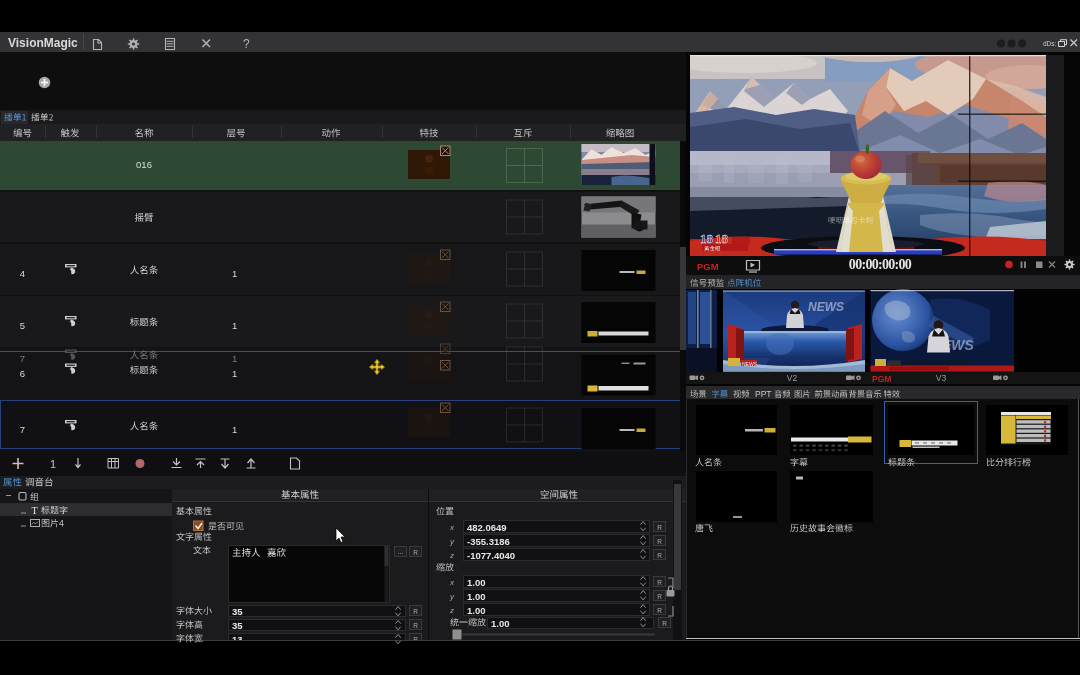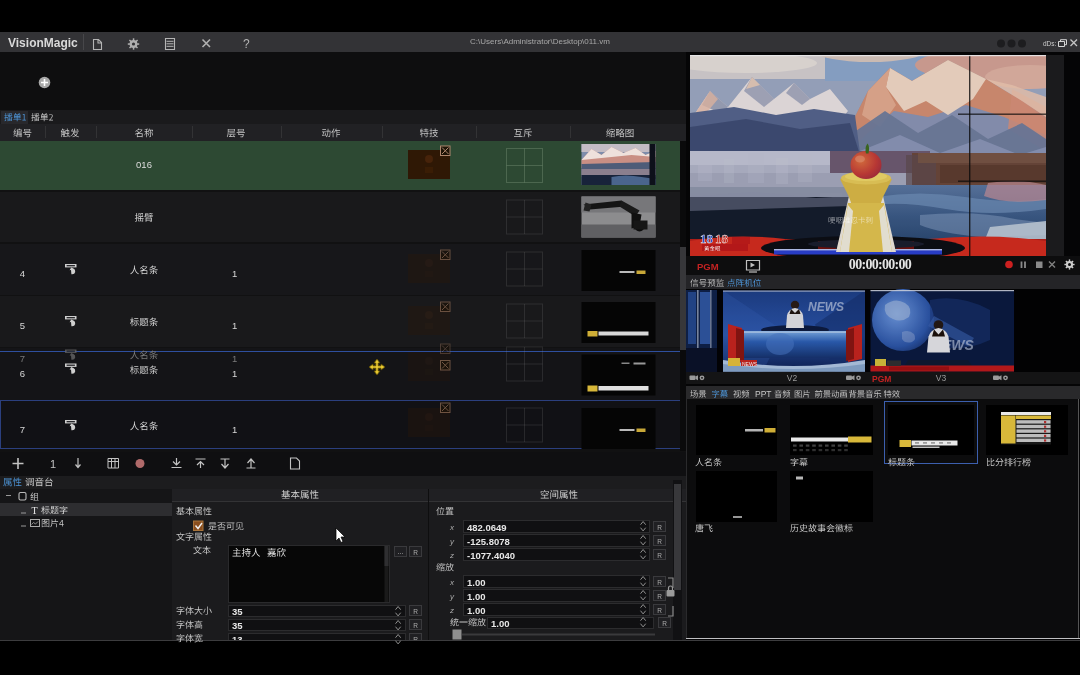--- a/index.html
+++ b/index.html
@@ -6,21 +6,20 @@
 #app{position:absolute;top:32px;left:0;width:1080px;height:609px;background:#111112;}
 #root div{box-sizing:border-box;}
 svg{position:absolute;top:0;left:0;}
 </style></head>
 <body>
 <div id="root">
 <div id="app"></div>
 <div style="position:absolute;left:0px;top:32px;width:1080px;height:20px;background:#333336;"></div>
     <div style="position:absolute;left:8px;top:35.5px;width:80px;height:14px;font-size:12px;font-weight:bold;color:#d9d9d9;">VisionMagic</div>
     <div style="position:absolute;left:83px;top:34px;width:1px;height:16px;background:#47474a;"></div>
-    <div style="position:absolute;left:0px;top:37px;width:1080px;height:10px;font-size:8px;color:#a8a8a8;text-align:center;">C:\Users\Administrator\Desktop\011.vm</div>
     <div style="position:absolute;left:0px;top:52px;width:686px;height:58px;background:#0e0e0f;"></div>
     <div style="position:absolute;left:0px;top:110px;width:686px;height:14px;background:#1a1a1c;"></div>
     <div style="position:absolute;left:1px;top:110.5px;width:27px;height:13.5px;background:#28282c;"></div>
     <div style="position:absolute;left:0px;top:124px;width:686px;height:16.5px;background:#212124;"></div>
     <div style="position:absolute;left:45px;top:126px;width:1px;height:12px;background:#333335;"></div>
     <div style="position:absolute;left:96px;top:126px;width:1px;height:12px;background:#333335;"></div>
     <div style="position:absolute;left:192px;top:126px;width:1px;height:12px;background:#333335;"></div>
     <div style="position:absolute;left:281px;top:126px;width:1px;height:12px;background:#333335;"></div>
     <div style="position:absolute;left:382px;top:126px;width:1px;height:12px;background:#333335;"></div>
     <div style="position:absolute;left:476px;top:126px;width:1px;height:12px;background:#333335;"></div>
@@ -64,21 +63,21 @@
     <div style="position:absolute;left:228px;top:618.5px;width:178px;height:12px;background:#101012;border:1px solid #2c2c2e;"></div>
     <div style="position:absolute;left:232px;top:620.0px;width:174px;height:10px;font-size:9.5px;font-weight:bold;color:#e8e8e8;">35</div>
     <div style="position:absolute;left:409px;top:619px;width:13px;height:11px;background:#202023;border:1px solid #3a3a3d;font-size:6.5px;color:#aaa;text-align:center;line-height:11px;">R</div>
     <div style="position:absolute;left:228px;top:632.5px;width:178px;height:9px;background:#101012;border:1px solid #2c2c2e;"></div>
     <div style="position:absolute;left:232px;top:634.0px;width:174px;height:7px;font-size:9.5px;font-weight:bold;color:#e8e8e8;">13</div>
     <div style="position:absolute;left:409px;top:633px;width:13px;height:11px;background:#202023;border:1px solid #3a3a3d;font-size:6.5px;color:#aaa;text-align:center;line-height:11px;">R</div>
     <div style="position:absolute;left:463px;top:520px;width:187px;height:12.5px;background:#101012;border:1px solid #2c2c2e;"></div>
     <div style="position:absolute;left:467px;top:521.5px;width:183px;height:10.5px;font-size:9.5px;font-weight:bold;color:#e8e8e8;">482.0649</div>
     <div style="position:absolute;left:653px;top:520.5px;width:13px;height:11px;background:#202023;border:1px solid #3a3a3d;font-size:6.5px;color:#aaa;text-align:center;line-height:11px;">R</div>
     <div style="position:absolute;left:463px;top:534px;width:187px;height:12.5px;background:#101012;border:1px solid #2c2c2e;"></div>
-    <div style="position:absolute;left:467px;top:535.5px;width:183px;height:10.5px;font-size:9.5px;font-weight:bold;color:#e8e8e8;">-125.8078</div>
+    <div style="position:absolute;left:467px;top:535.5px;width:183px;height:10.5px;font-size:9.5px;font-weight:bold;color:#e8e8e8;">-355.3186</div>
     <div style="position:absolute;left:653px;top:534.5px;width:13px;height:11px;background:#202023;border:1px solid #3a3a3d;font-size:6.5px;color:#aaa;text-align:center;line-height:11px;">R</div>
     <div style="position:absolute;left:463px;top:548px;width:187px;height:12.5px;background:#101012;border:1px solid #2c2c2e;"></div>
     <div style="position:absolute;left:467px;top:549.5px;width:183px;height:10.5px;font-size:9.5px;font-weight:bold;color:#e8e8e8;">-1077.4040</div>
     <div style="position:absolute;left:653px;top:548.5px;width:13px;height:11px;background:#202023;border:1px solid #3a3a3d;font-size:6.5px;color:#aaa;text-align:center;line-height:11px;">R</div>
     <div style="position:absolute;left:463px;top:575px;width:187px;height:12.5px;background:#101012;border:1px solid #2c2c2e;"></div>
     <div style="position:absolute;left:467px;top:576.5px;width:183px;height:10.5px;font-size:9.5px;font-weight:bold;color:#e8e8e8;">1.00</div>
     <div style="position:absolute;left:653px;top:575.5px;width:13px;height:11px;background:#202023;border:1px solid #3a3a3d;font-size:6.5px;color:#aaa;text-align:center;line-height:11px;">R</div>
     <div style="position:absolute;left:463px;top:589px;width:187px;height:12.5px;background:#101012;border:1px solid #2c2c2e;"></div>
     <div style="position:absolute;left:467px;top:590.5px;width:183px;height:10.5px;font-size:9.5px;font-weight:bold;color:#e8e8e8;">1.00</div>
     <div style="position:absolute;left:653px;top:589.5px;width:13px;height:11px;background:#202023;border:1px solid #3a3a3d;font-size:6.5px;color:#aaa;text-align:center;line-height:11px;">R</div>

